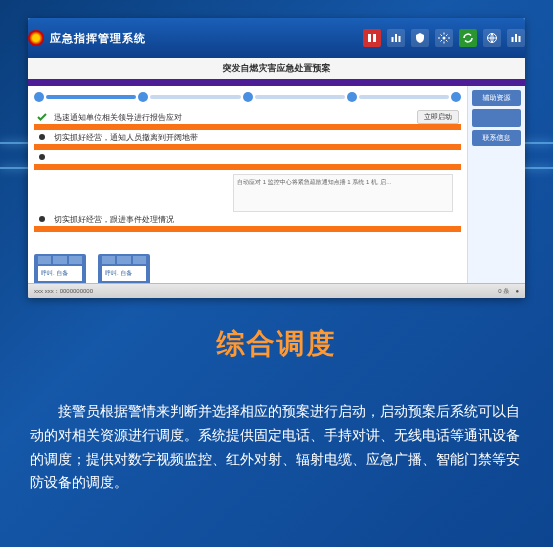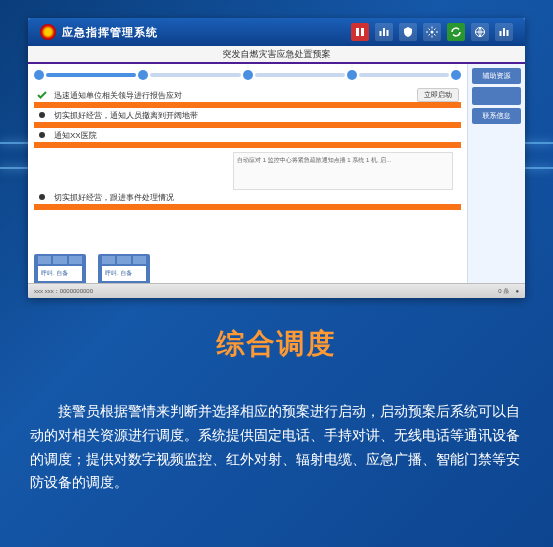--- a/index.html
+++ b/index.html
@@ -13,53 +13,54 @@
 .app-window {
   position: absolute;
   top: 18px; left: 28px;
   width: 497px; height: 280px;
   background: #fff;
   border-radius: 2px;
   box-shadow: 0 2px 8px rgba(0,0,0,0.4);
   overflow: hidden;
 }
 .app-header {
-  height: 28px;
+  height: 40px;
   background: linear-gradient(#1a5fb8, #0d3f8a);
   display: flex;
   align-items: center;
-  padding: 0 12px;
+  padding: 0 0;
   color: #fff;
 }
 .app-logo {
   width: 16px; height: 16px;
   background: radial-gradient(circle, #ffcc00 30%, #cc0000 60%);
   border-radius: 50%;
   margin-right: 6px;
 }
 .app-title { font-size: 11px; font-weight: bold; letter-spacing: 1px; flex: 1; }
 .header-icons { display: flex; gap: 6px; }
 .hicon {
   width: 18px; height: 18px;
   background: rgba(255,255,255,0.15);
   border-radius: 2px;
   display: flex; align-items: center; justify-content: center;
 }
 .hicon.red { background: #d13030; }
 .hicon.green { background: #2a9630; }
 .hicon svg { width: 12px; height: 12px; }
 .subheader {
-  height: 18px;
+  height: 28px;
   background: #f5f5f5;
-  border-bottom: 2px solid #4c1d95;
+  border-bottom: 7px solid #4c1d95;
   display: flex;
   align-items: center;
   justify-content: center;
   font-size: 9px;
   color: #333;
+  font-weight: bold;
 }
 .content-area {
   display: flex;
   height: calc(100% - 46px - 15px);
 }
 .main-panel { flex: 1; padding: 4px 6px; }
 .side-panel {
   width: 58px;
   background: #eef5ff;
   border-left: 1px solid #d0ddf0;
@@ -278,21 +279,20 @@
           </svg>
         <span class="task-label">迅速通知单位相关领导进行报告应对</span>
         <span class="task-action">立即启动</span>
       </div>
       <div class="task-row">
         <div class="task-icon dot"></div>
         <span class="task-label">切实抓好经营，通知人员撤离到开阔地带</span>
       </div>
       <div class="task-row">
         <div class="task-icon dot"></div>
-        <span class="task-label">通知XX医院</span>
       </div>
       <div class="detail-box">自动应对 1 监控中心将紧急疏散通知点播 1 系统 1 机, 启...</div>
       <div class="task-row" style="clear:both">
         <div class="task-icon dot"></div>
         <span class="task-label">切实抓好经营，跟进事件处理情况</span>
       </div>
     </div>
 
     <div class="side-panel">
       <div class="side-tab">辅助资源</div>

